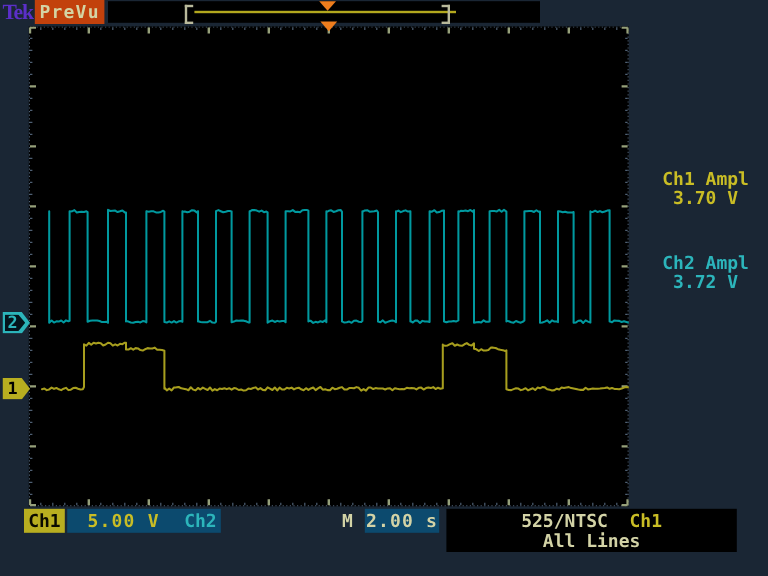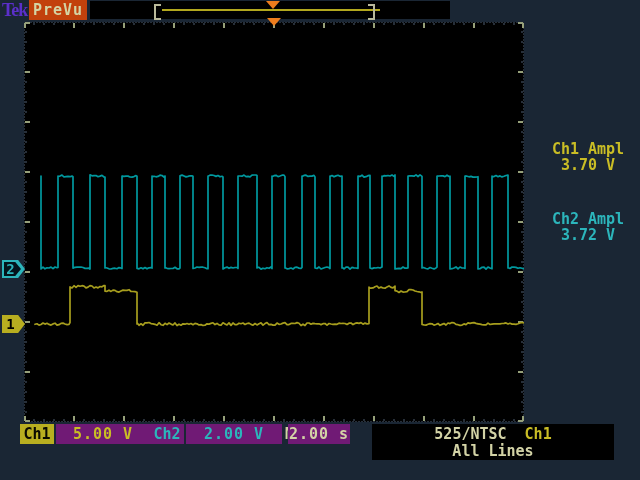--- a/index.html
+++ b/index.html
@@ -57,27 +57,27 @@
   .gmark1{top:315px;}
   .gmark1 .shape{background:#b8ae20;}
   .gmark1 .lbl{color:#000;}
   
   .meas{position:absolute;left:538px;top:141px;width:100px;text-align:center;font-size:15px;line-height:16px;}
   .meas .grp{margin-bottom:38px;}
   .meas .ch1{color:#c9bd25;}
   .meas .ch2{color:#2cb5bb;}
   
   .bbar{position:absolute;top:424px;left:0;width:576px;height:56px;font-size:15px;}
-  .box{position:absolute;top:0;height:20px;line-height:20px;background:#701a75;text-align:center;}
+  .box{position:absolute;top:0;height:20px;line-height:20px;background:#0c4a6e;text-align:center;}
   .ch1badge{left:20px;width:34px;background:#b8ae20;color:#0a0a00;}
   .ch1scale{left:56px;width:94px;color:#c9bd25;letter-spacing:1px;}
   .ch2badge{left:150px;width:34px;color:#2cb5bb;}
   .ch2scale{left:186px;width:96px;color:#2cb5bb;letter-spacing:1px;}
   .mlabel{position:absolute;left:285px;top:0;height:20px;line-height:20px;color:#d3d3a6;}
-  .tbox{left:288px;width:62px;color:#d3d3a6;letter-spacing:1px;}
+  .tbox{left:304px;width:62px;color:#d3d3a6;letter-spacing:1px;}
   .trigbox{
     position:absolute;left:372px;top:0;width:242px;height:36px;background:#000;
     color:#d3d3a6;text-align:center;line-height:17px;
   }
   .trigbox .l1{display:flex;justify-content:center;gap:18px;padding-top:2px;}
   .trigbox .src{color:#c9bd25;}
   .dtblock{
     position:absolute;right:8px;top:26px;text-align:right;color:#d8d28a;
     font-size:15px;line-height:15px;letter-spacing:0.5px;
   }
@@ -309,21 +309,20 @@
     <div class="grp ch2">
       <div>Ch2 Ampl</div>
       <div>3.72 V</div>
     </div>
   </div>
 
   <div class="bbar">
     <div class="box ch1badge">Ch1</div>
     <div class="box ch1scale">5.00 V</div>
     <div class="box ch2badge">Ch2</div>
-    <div class="box ch2scale">2.00 V</div>
     <div class="mlabel">M</div>
     <div class="box tbox">2.00 s</div>
     <div class="trigbox">
       <div class="l1">
         <span>525/NTSC</span>
         <span class="src">Ch1</span>
       </div>
       <div class="l2">All Lines</div>
     </div>
   </div>

